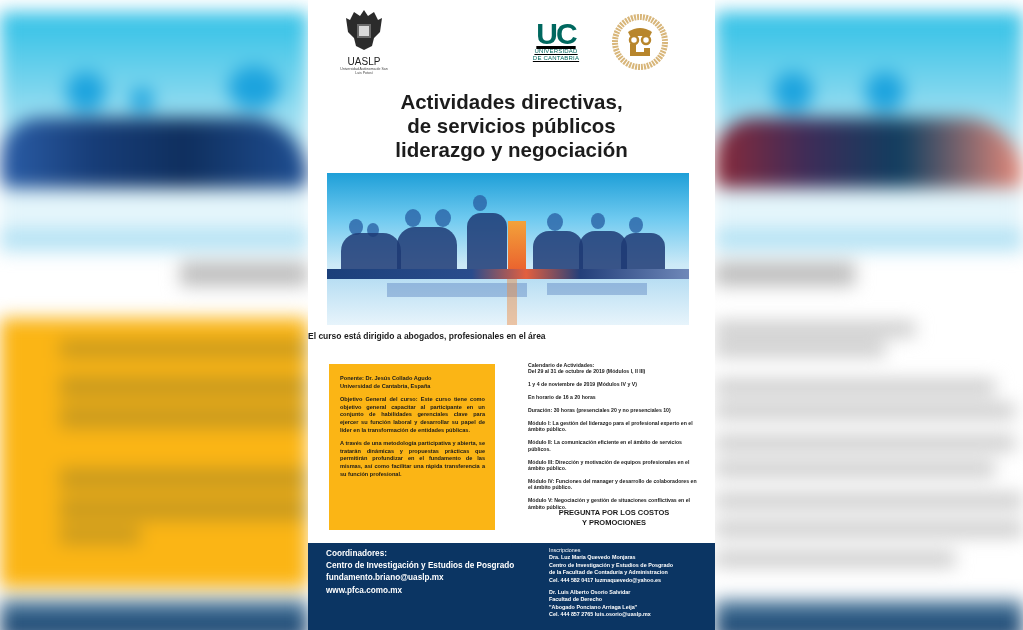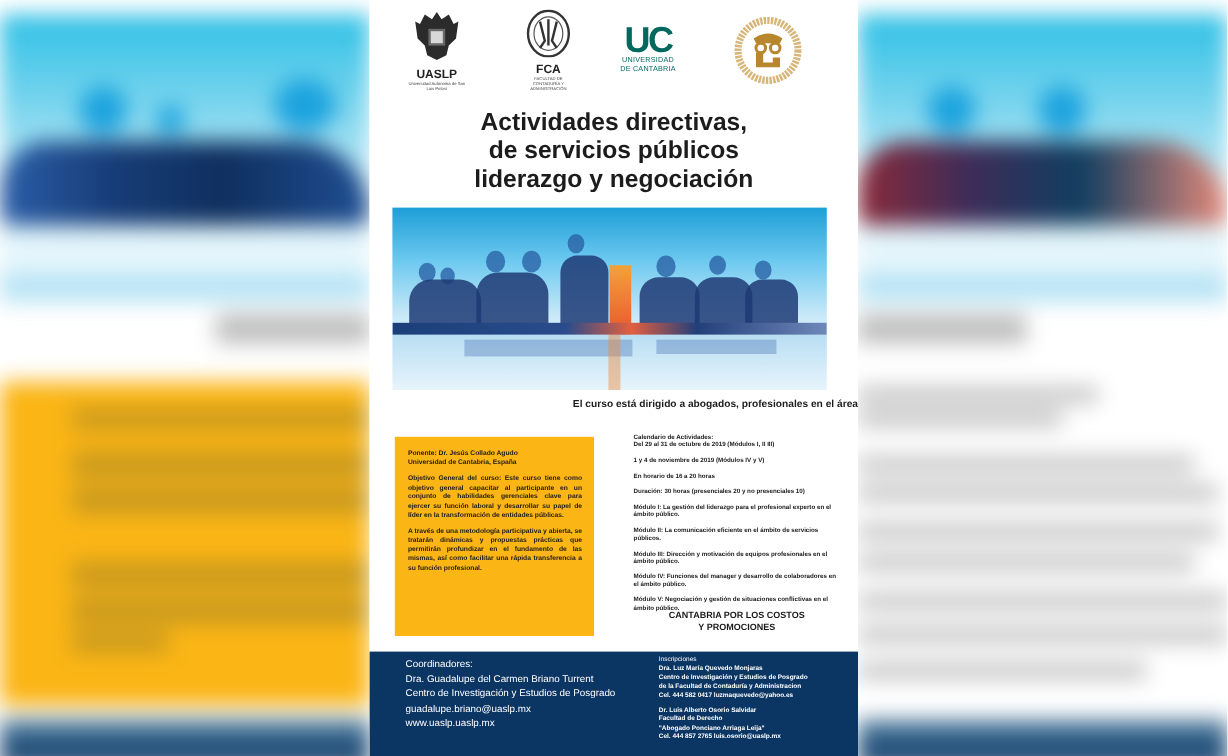--- a/index.html
+++ b/index.html
@@ -24,53 +24,53 @@
     .bg-navy { position: absolute; left: 0; right: 0; top: 600px; height: 40px; background: linear-gradient(180deg,#4f7da0,#0b3563); }
     .bg-right .lines .ln { position: absolute; background: #c4c4c4; height: 14px; }
 
     
     .poster { position: absolute; left: 308px; top: 0; width: 407px; height: 630px; background: #ffffff; }
 
     .logos { position: absolute; top: 0; left: 0; width: 407px; height: 85px; }
     .logo { position: absolute; text-align: center; }
     .logo-uaslp { left: 30px; top: 8px; width: 52px; }
     .logo-fca { left: 126px; top: 8px; width: 46px; }
-    .logo-uc { left: 204px; top: 20px; width: 56px; }
+    .logo-uc { left: 220px; top: 20px; width: 56px; text-decoration: underline; }
     .logo-fed { left: 302px; top: 14px; width: 60px; }
-    .logo-name { font-weight: bold; color: #222; font-size: 10px; line-height: 11px; }
+    .logo-name { font-weight: normal; color: #222; font-size: 10px; line-height: 11px; }
     .logo-sub { font-size: 3.5px; color: #444; line-height: 4px; }
     .uc-mark { font-size: 30px; font-weight: 900; color: #00685f; letter-spacing: -2px; line-height: 28px; }
     .uc-sub { font-size: 6px; color: #00685f; line-height: 7px; letter-spacing: .2px; }
 
     .title { position: absolute; left: 0; width: 407px; top: 90px; text-align: center;
       font-weight: bold; font-size: 20.5px; line-height: 24px; color: #1c1c1c; }
 
     .hero { position: absolute; left: 19px; top: 173px; width: 362px; height: 152px; overflow: hidden;
       background: linear-gradient(180deg, #1e9fd8 0%, #6fcaf0 30%, #cbe9f7 60%, #f3f8fb 100%); }
     .hero .horizon { position: absolute; left: 0; right: 0; top: 96px; height: 10px; background: linear-gradient(90deg,#1b3f7a,#2a4c8c 40%,#e35f3f 55%,#233f7a 70%,#6f88b9); }
     .hero .sil { position: absolute; background: #1d3a74; opacity: .85; }
     .hero .head { position: absolute; border-radius: 50%; background: #2a63a6; opacity: .8; }
     .hero .tower { position: absolute; left: 181px; top: 48px; width: 18px; height: 58px; background: linear-gradient(180deg,#f3a23a,#e9572c); }
     .hero .reflect { position: absolute; left: 0; right: 0; top: 106px; height: 46px; background: linear-gradient(180deg, #b8def3, #e7f4fb); }
     .hero .refl-bar { position: absolute; background: #5d86c2; opacity: .45; }
 
-    .audience { position: absolute; left: 0; width: 407px; top: 331px; text-align: right;
+    .audience { position: absolute; left: 0; width: 407px; top: 331px; text-align: left;
       font-weight: bold; font-size: 8.5px; line-height: 11px; color: #1c1c1c; }
 
     .yellow-box { position: absolute; left: 21px; top: 364px; width: 166px; height: 166px; background: #fbb515; padding: 11px 10px 0 11px; }
     .yellow-box p { font-size: 5.6px; line-height: 7.6px; color: #1a1a1a; text-align: justify; font-weight: bold; }
     .yellow-box .gap { height: 6px; }
 
     .calendar { position: absolute; left: 220px; top: 362px; width: 172px; }
     .calendar p { font-size: 5.2px; line-height: 6.4px; color: #1a1a1a; font-weight: bold; margin-bottom: 6.5px; }
     .calendar .first { margin-bottom: 6.5px; }
     .promo { position: absolute; left: 220px; top: 508px; width: 172px; text-align: center; font-weight: bold; font-size: 7.5px; line-height: 9.5px; color: #1a1a1a; }
 
     .footer { position: absolute; left: 0; top: 543px; width: 407px; height: 87px; background: #0b3563; }
-    .coord { position: absolute; left: 30px; top: 5px; width: 215px; color: #ffffff; font-weight: normal; font-size: 8.2px; line-height: 12.2px; }
+    .coord { position: absolute; left: 18px; top: 5px; width: 215px; color: #ffffff; font-weight: bold; font-size: 8.2px; line-height: 12.2px; }
     .insc { position: absolute; left: 241px; top: 4px; width: 166px; color: #ffffff; font-size: 5.4px; line-height: 7.4px; font-weight: bold; }
     .insc .gap { height: 5px; }
     .insc .hd { font-weight: normal; }
   </style>
 </head>
 <body>
 
 <div class="bg bg-left">
   <div class="blur">
     <div class="bg-sky"></div>
@@ -121,29 +121,20 @@
     <div class="logo logo-uaslp">
       <svg width="40" height="44" viewBox="0 0 40 44">
         <path d="M20 2 L24 8 L30 4 L34 12 L38 10 L36 24 L30 30 L28 38 L20 42 L12 38 L10 30 L4 24 L2 10 L6 12 L10 4 L16 8 Z" fill="#2b2b2b"></path>
         <rect x="13" y="16" width="14" height="14" fill="#6a6a6a"></rect>
         <rect x="15" y="18" width="10" height="10" fill="#d8d8d8"></rect>
       </svg>
       <div class="logo-name">UASLP</div>
       <div class="logo-sub">Universidad Autónoma de San Luis Potosí</div>
     </div>
 
-    <div class="logo logo-fca">
-      <svg width="38" height="40" viewBox="0 0 38 40">
-        <ellipse cx="19" cy="20" rx="17" ry="19" fill="none" stroke="#333" stroke-width="2"></ellipse>
-        <ellipse cx="19" cy="20" rx="12" ry="14" fill="none" stroke="#555" stroke-width="1"></ellipse>
-        <path d="M12 10 L16 26 L12 32 M26 10 L22 26 L26 32 M19 8 L19 30" stroke="#333" stroke-width="2" fill="none"></path>
-      </svg>
-      <div class="logo-name">FCA</div>
-      <div class="logo-sub">FACULTAD DE CONTADURÍA Y ADMINISTRACIÓN</div>
-    </div>
 
     <div class="logo logo-uc">
       <div class="uc-mark">UC</div>
       <div class="uc-sub">UNIVERSIDAD</div>
       <div class="uc-sub">DE CANTABRIA</div>
     </div>
 
     <div class="logo logo-fed">
       <svg width="56" height="56" viewBox="0 0 56 56">
         <circle cx="28" cy="28" r="25" fill="none" stroke="#d8b67a" stroke-width="6" stroke-dasharray="2 1"></circle>
@@ -206,31 +197,30 @@
     <p>En horario de 16 a 20 horas</p>
     <p>Duración: 30 horas (presenciales 20 y no presenciales 10)</p>
     <p>Módulo I: La gestión del liderazgo para el profesional experto en el ámbito público.</p>
     <p>Módulo II: La comunicación eficiente en el ámbito de servicios públicos.</p>
     <p>Módulo III: Dirección y motivación de equipos profesionales en el ámbito público.</p>
     <p>Módulo IV: Funciones del manager y desarrollo de colaboradores en el ámbito público.</p>
     <p>Módulo V: Negociación y gestión de situaciones conflictivas en el ámbito público.</p>
   </div>
 
   <div class="promo">
-    <div>CANTABRIA POR LOS COSTOS</div>
+    <div>PREGUNTA POR LOS COSTOS</div>
     <div>Y PROMOCIONES</div>
   </div>
 
   <div class="footer">
     <div class="coord">
       <div>Coordinadores:</div>
-      <div>Dra. Guadalupe del Carmen Briano Turrent</div>
       <div>Centro de Investigación y Estudios de Posgrado</div>
-      <div>guadalupe.briano@uaslp.mx</div>
-      <div>www.uaslp.uaslp.mx</div>
+      <div>fundamento.briano@uaslp.mx</div>
+      <div>www.pfca.como.mx</div>
     </div>
     <div class="insc">
       <div class="hd">Inscripciones</div>
       <div>Dra. Luz María Quevedo Monjaras</div>
       <div>Centro de Investigación y Estudios de Posgrado</div>
       <div>de la Facultad de Contaduría y Administracion</div>
       <div>Cel. 444 582 0417 luzmaquevedo@yahoo.es</div>
       <div class="gap"></div>
       <div>Dr. Luis Alberto Osorio Salvidar</div>
       <div>Facultad de Derecho</div>

